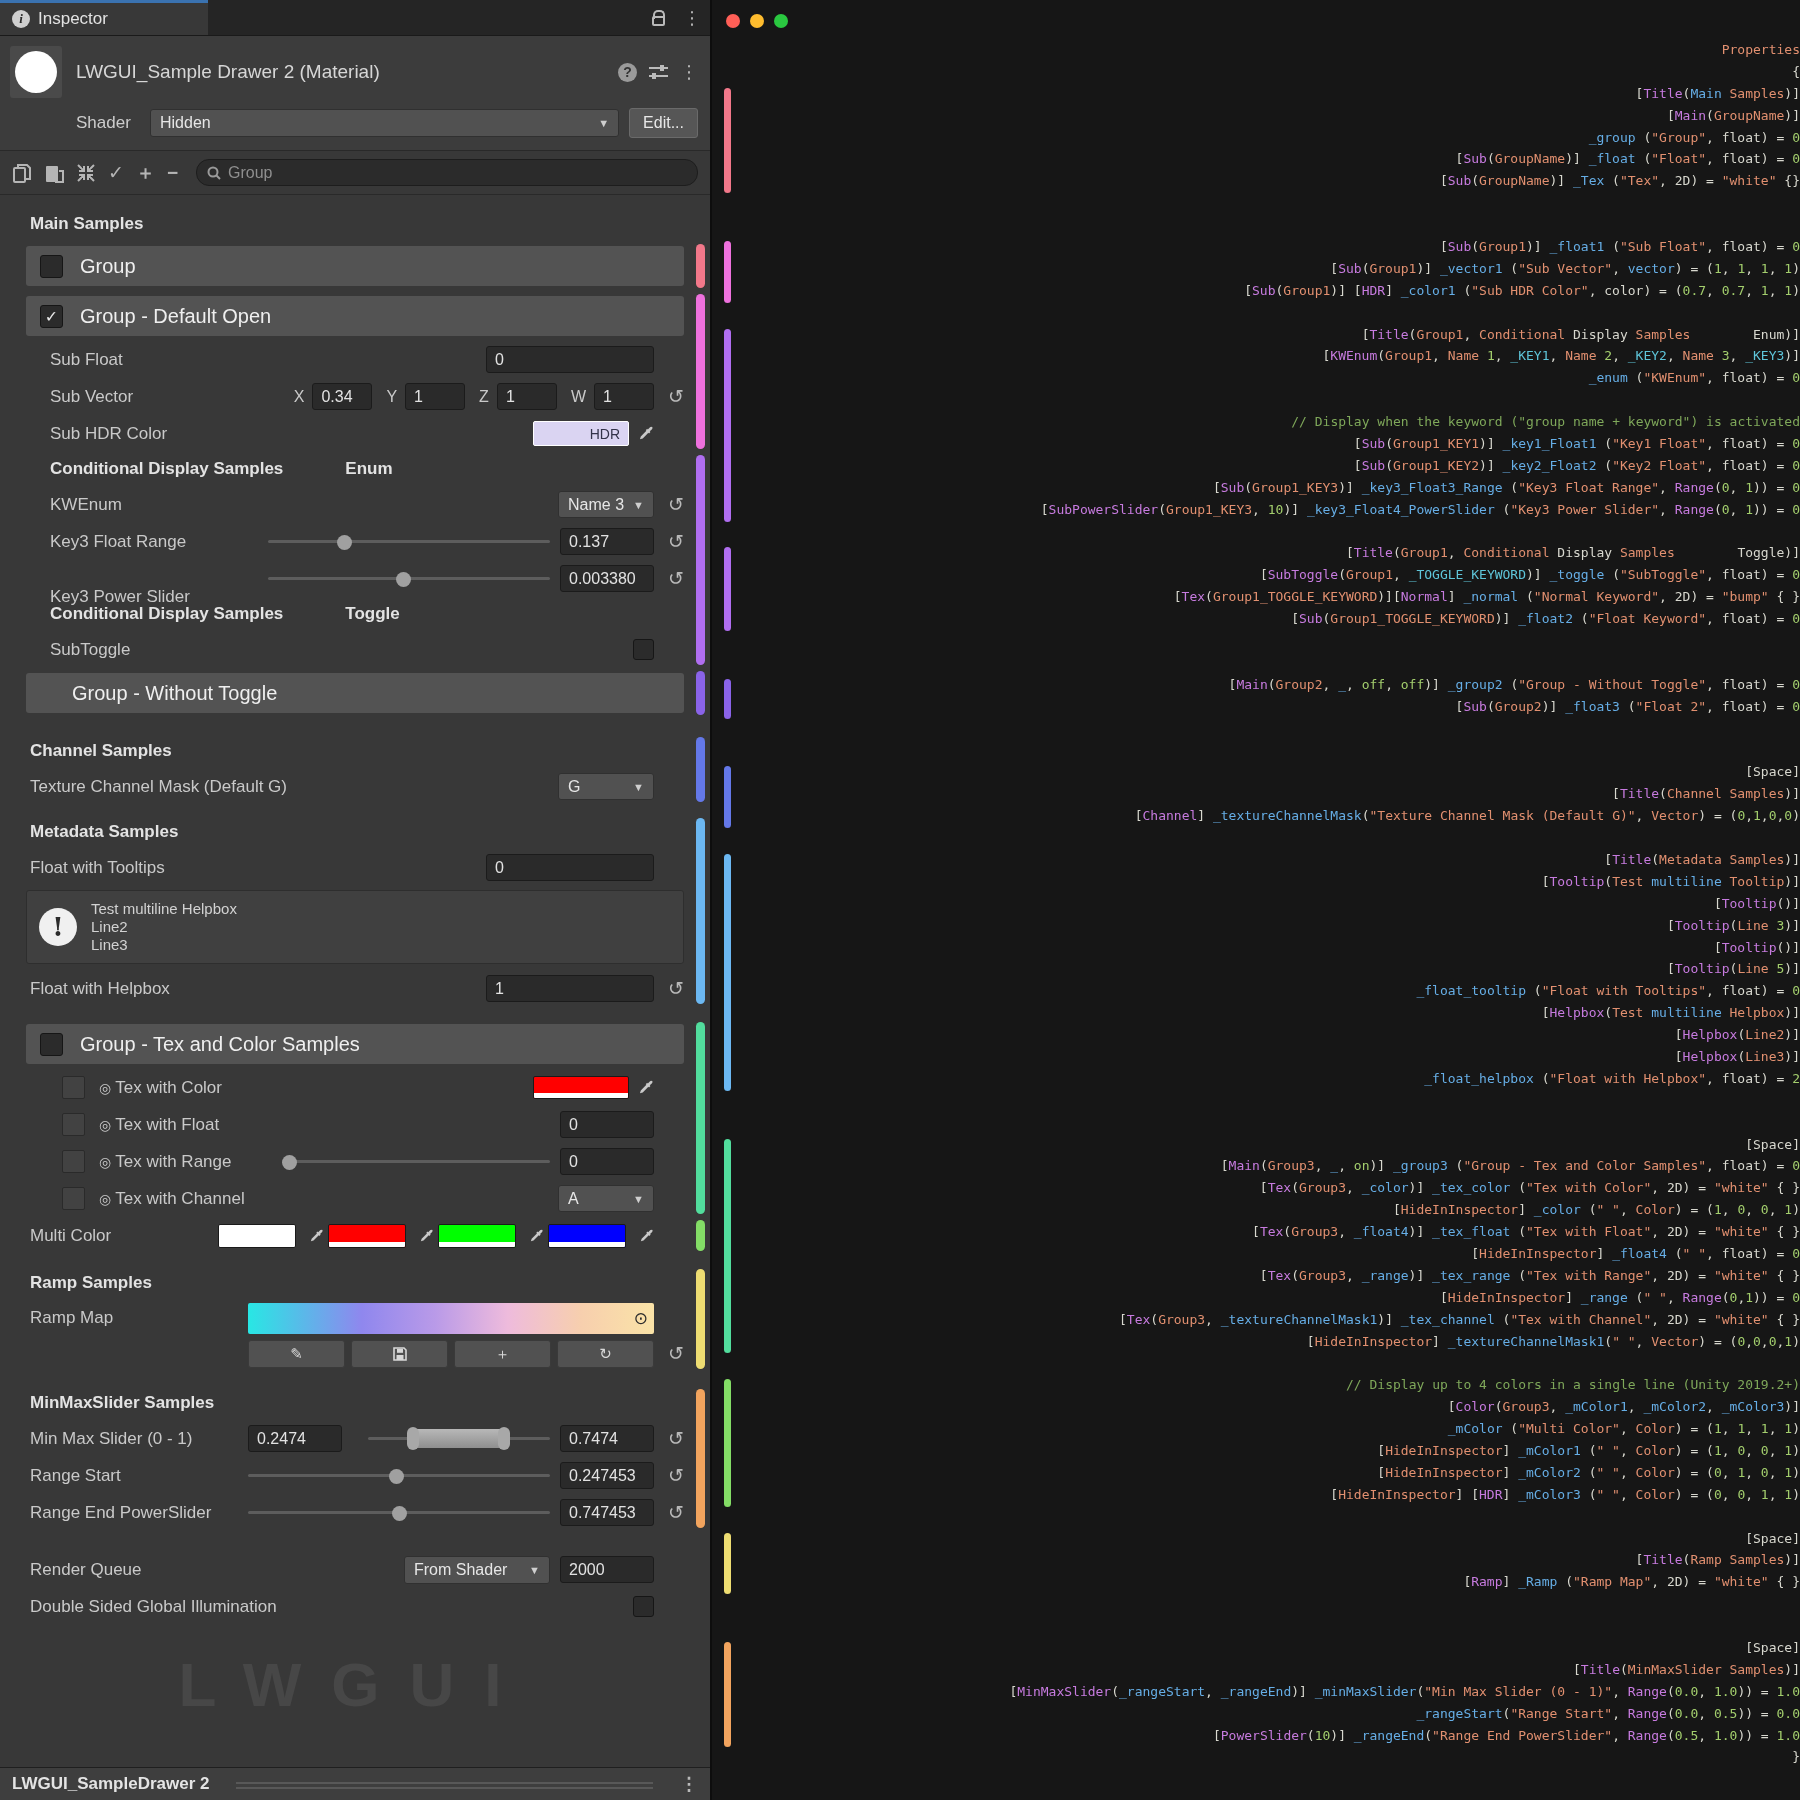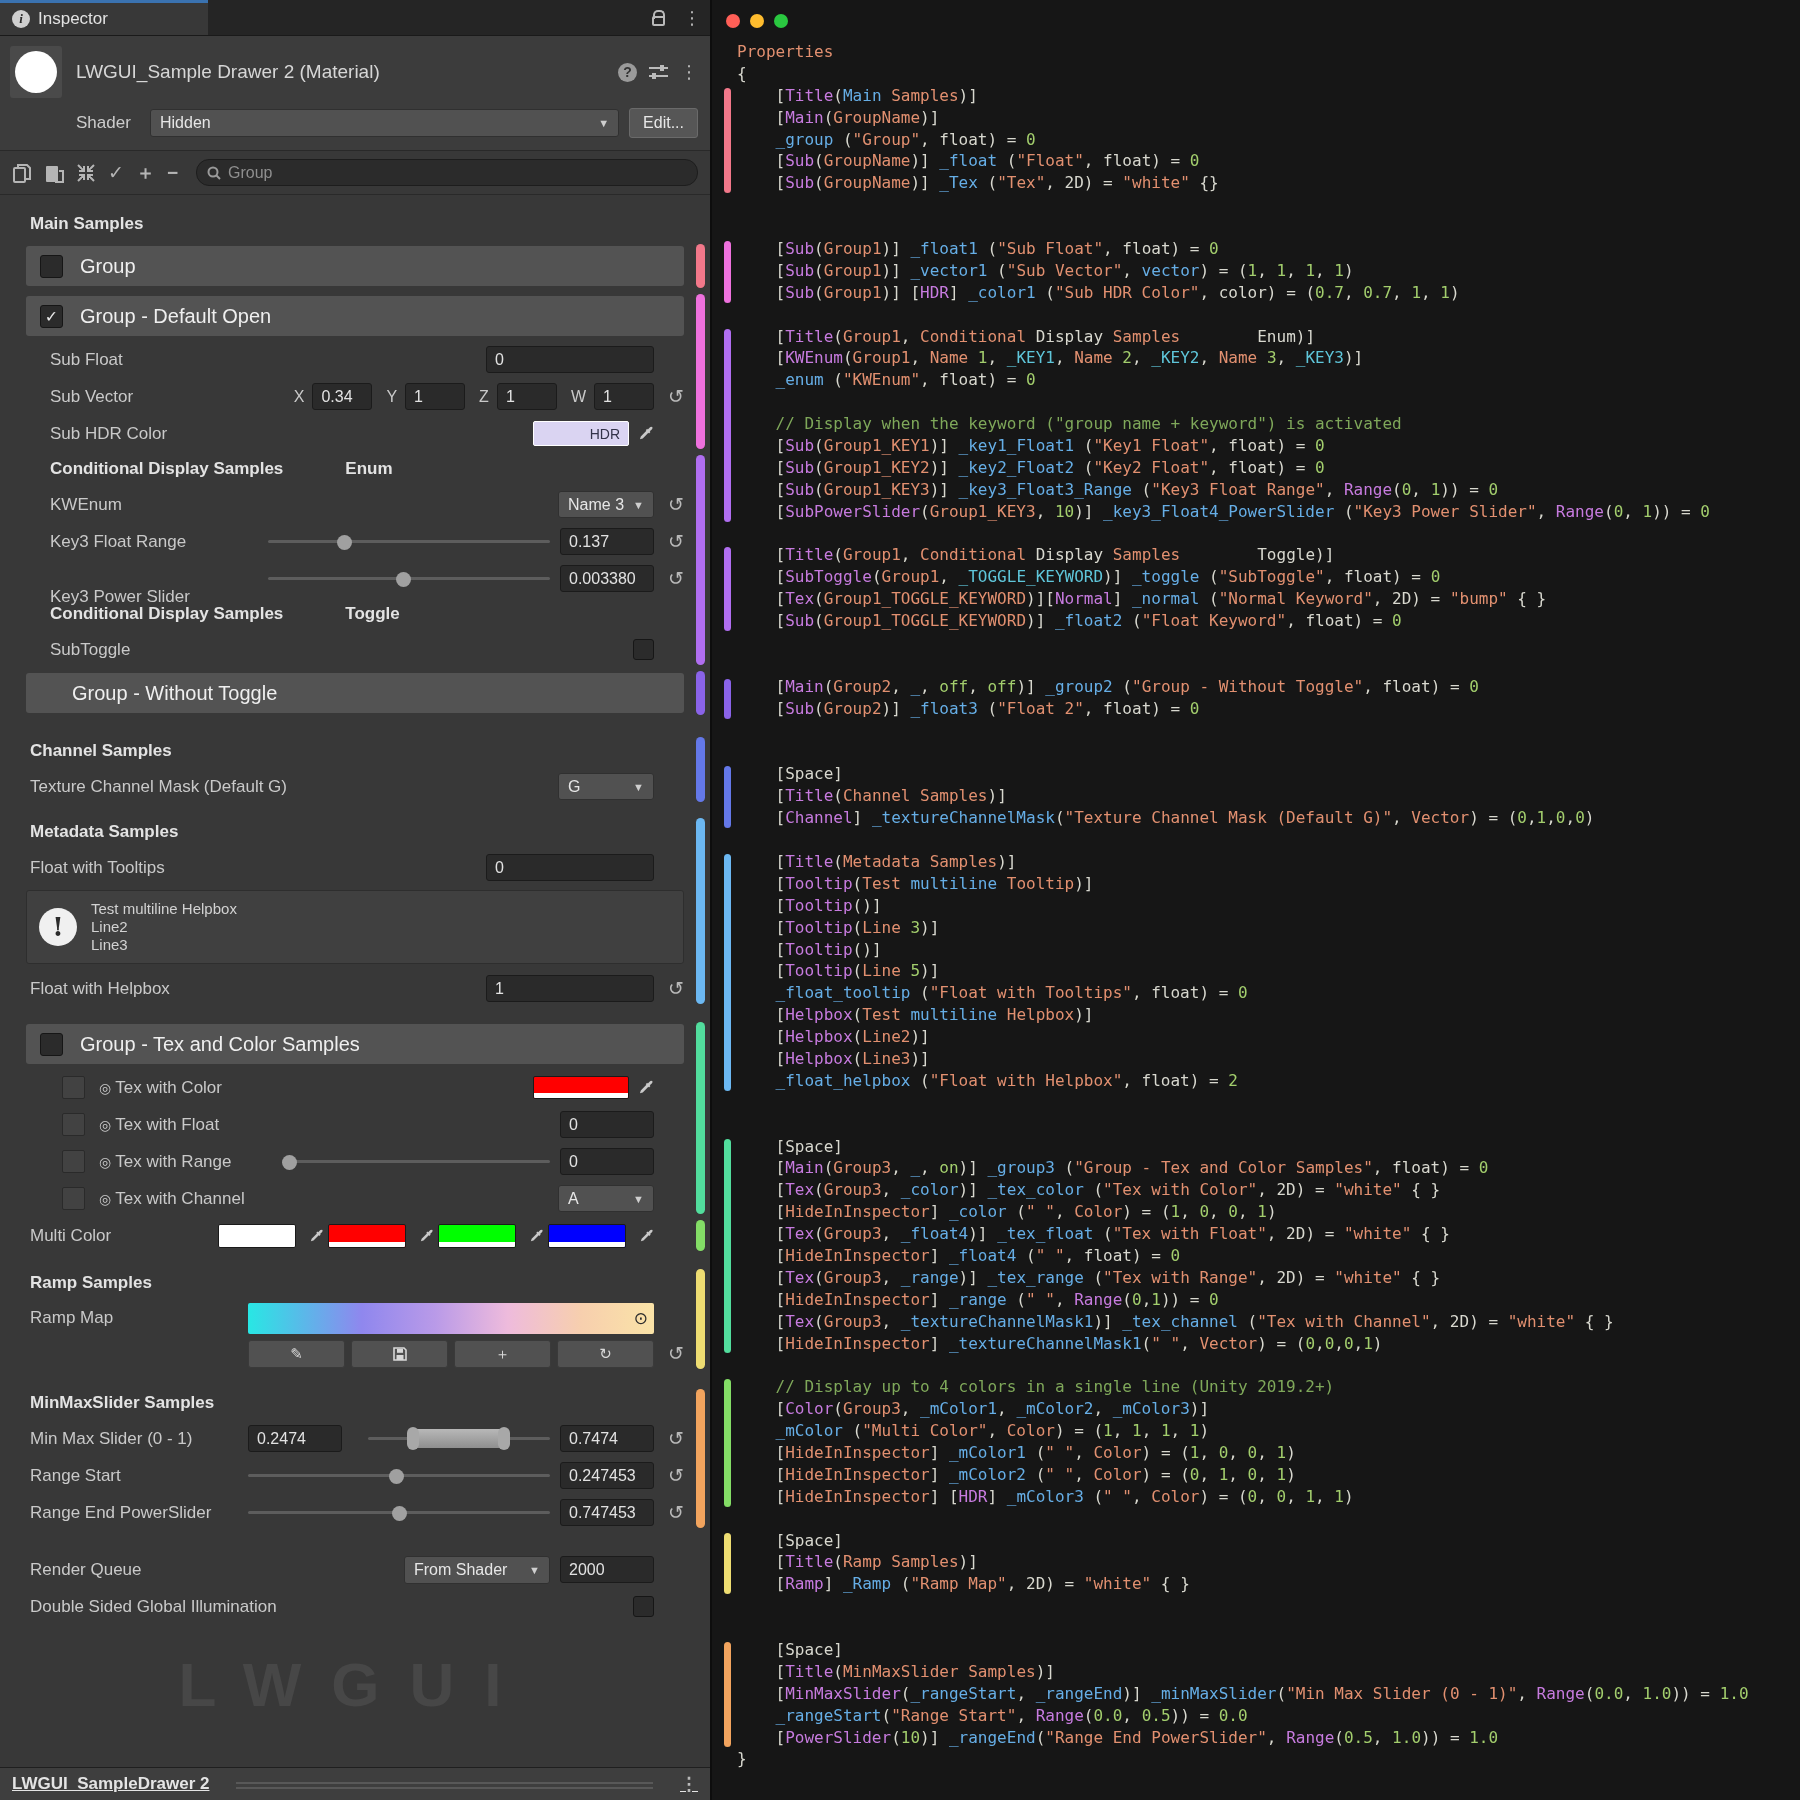--- a/index.html
+++ b/index.html
@@ -70,29 +70,29 @@
   .mcolors { display:flex; align-items:center; gap:4px; }
   .ramprow { height:36px; display:flex; align-items:center; padding:0 56px 0 30px; color:#c9c9c9; font-size:17px; position:relative;}
   .gradient { flex:1; height:31px; border-radius:2px; background:linear-gradient(90deg,#28e7e4 0%,#8f87ee 28%,#b99ae8 46%,#eebbdc 64%,#f7cfae 82%,#fae3a7 100%); display:flex; align-items:center; justify-content:flex-end; }
   .target { color:#2c2c2c; font-size:17px; margin-right:6px;}
   .rampbtns { display:flex; flex:1; gap:6px; }
   .rbtn { flex:1; height:28px; background:#515151; border:1px solid #3a3a3a; border-radius:3px; color:#d8d8d8; display:flex; align-items:center; justify-content:center; font-size:15px; }
   .mmtrack { flex:1; height:27px; position:relative; margin-right:10px; display:flex; align-items:center;}
   .mmfill { position:absolute; height:19px; top:4px; background:linear-gradient(180deg,#b8b8b8,#8f8f8f); border-radius:3px; }
   .mmhandle { position:absolute; top:2px; width:12px; height:23px; background:#a8a8a8; border-radius:6px; }
   .watermark { flex:1; display:flex; justify-content:center; padding-top:24px; color:#474747; font-size:62px; font-weight:800; letter-spacing:30px; font-family:"Liberation Sans",sans-serif; }
-  .bottombar { height:33px; background:#3e3e3e; border-top:1px solid #1f1f1f; display:flex; align-items:center; padding:0 12px; color:#e4e4e4; font-weight:bold; font-size:17px; gap:27px; flex:none;text-decoration:underline;}
+  .bottombar { height:33px; background:#3e3e3e; border-top:1px solid #1f1f1f; display:flex; align-items:center; padding:0 12px; color:#e4e4e4; font-weight:bold; font-size:17px; gap:27px; flex:none;}
   .draglines { flex:1; height:7px; border-top:2px solid #585858; border-bottom:2px solid #585858; margin-top:2px;}
   .kebab { color:#b9b9b9; font-size:18px; }
 
   
   .codepanel { flex:1; background:#161616; padding:10px 0 0 12px; position:relative; }
   .traffic { display:flex; gap:10px; padding:4px 0 14px 2px; }
   .tl { width:14px; height:14px; border-radius:50%; }
-  .codewrap { font-family:"DejaVu Sans Mono","Liberation Mono",monospace; font-size:16px; }
+  .codewrap { font-family:"DejaVu Sans Mono","Liberation Mono",monospace; font-size:13px;text-align:right; }
   .cblock { display:flex; }
   .cbar { width:7px; border-radius:4px; margin:2px 0; flex:none; }
   .cblock .clines { flex:1; margin-left:-7px; padding-left:13px; }
   .cblock.nobar .clines { padding-left:13px; margin-left:0; }
   .cl { height:21.9px; white-space:pre; color:#d8d8cf; }
   .c-pur { color:#c77bdf; } .c-sal { color:#e29070; } .c-blu { color:#66aee6; }
   .c-cyn { color:#5fc6da; } .c-grn { color:#a3ce6d; } .c-com { color:#7fa85a; }
   .c-def { color:#d8d8cf; }
 </style>
 </head>

